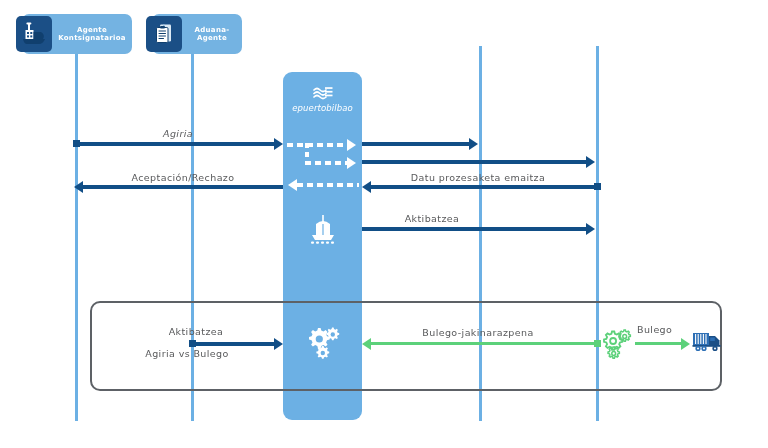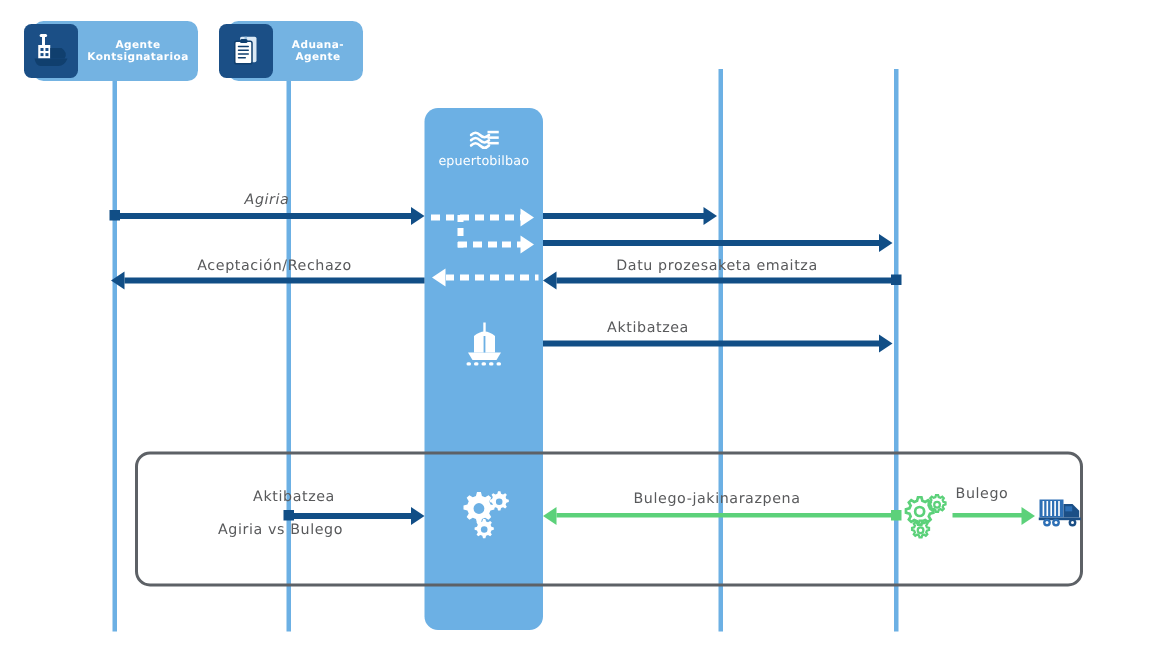--- a/index.html
+++ b/index.html
@@ -65,21 +65,21 @@
 <body>
 
 <div id="stage">
 
   <div class="lifeline" style="left:75px;top:46px;height:375px;"></div>
   <div class="lifeline" style="left:191px;top:46px;height:375px;"></div>
   <div class="lifeline" style="left:479px;top:46px;height:375px;"></div>
   <div class="lifeline" style="left:596px;top:46px;height:375px;"></div>
 
   <div class="platform" style="left:283px;top:72px;width:79px;height:348px;">
-    <div class="logo" style="top:12px;">
+    <div class="logo" style="top:12px;font-style:italic;">
       <div class="mark">
         <svg width="20" height="16" viewBox="0 0 20 16">
           <path d="M1 5 Q4 2 7 5 T13 5" stroke="#fff" stroke-width="1.7" fill="none" stroke-linecap="round"></path>
           <path d="M1 8.5 Q4 5.5 7 8.5 T13 8.5" stroke="#fff" stroke-width="1.7" fill="none" stroke-linecap="round"></path>
           <path d="M1 12 Q4 9 7 12 T13 12" stroke="#fff" stroke-width="1.7" fill="none" stroke-linecap="round"></path>
           <rect x="12" y="2.2" width="7.5" height="1.7" fill="#fff"></rect>
           <rect x="12" y="5.9" width="7.5" height="1.7" fill="#fff"></rect>
           <rect x="12" y="9.6" width="7.5" height="1.7" fill="#fff"></rect>
         </svg>
       </div>

